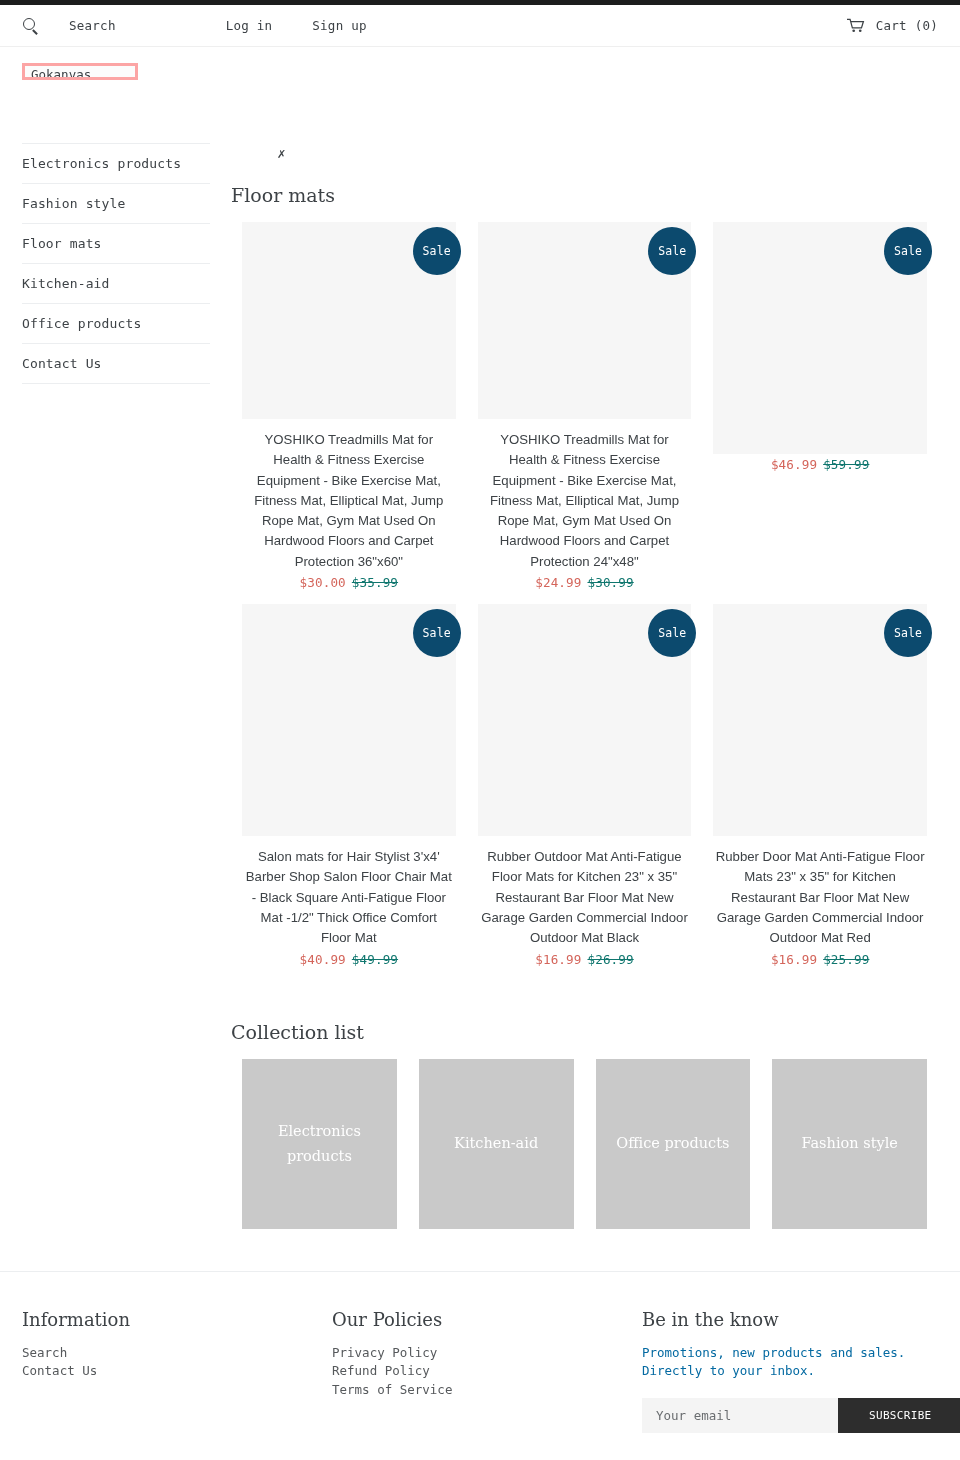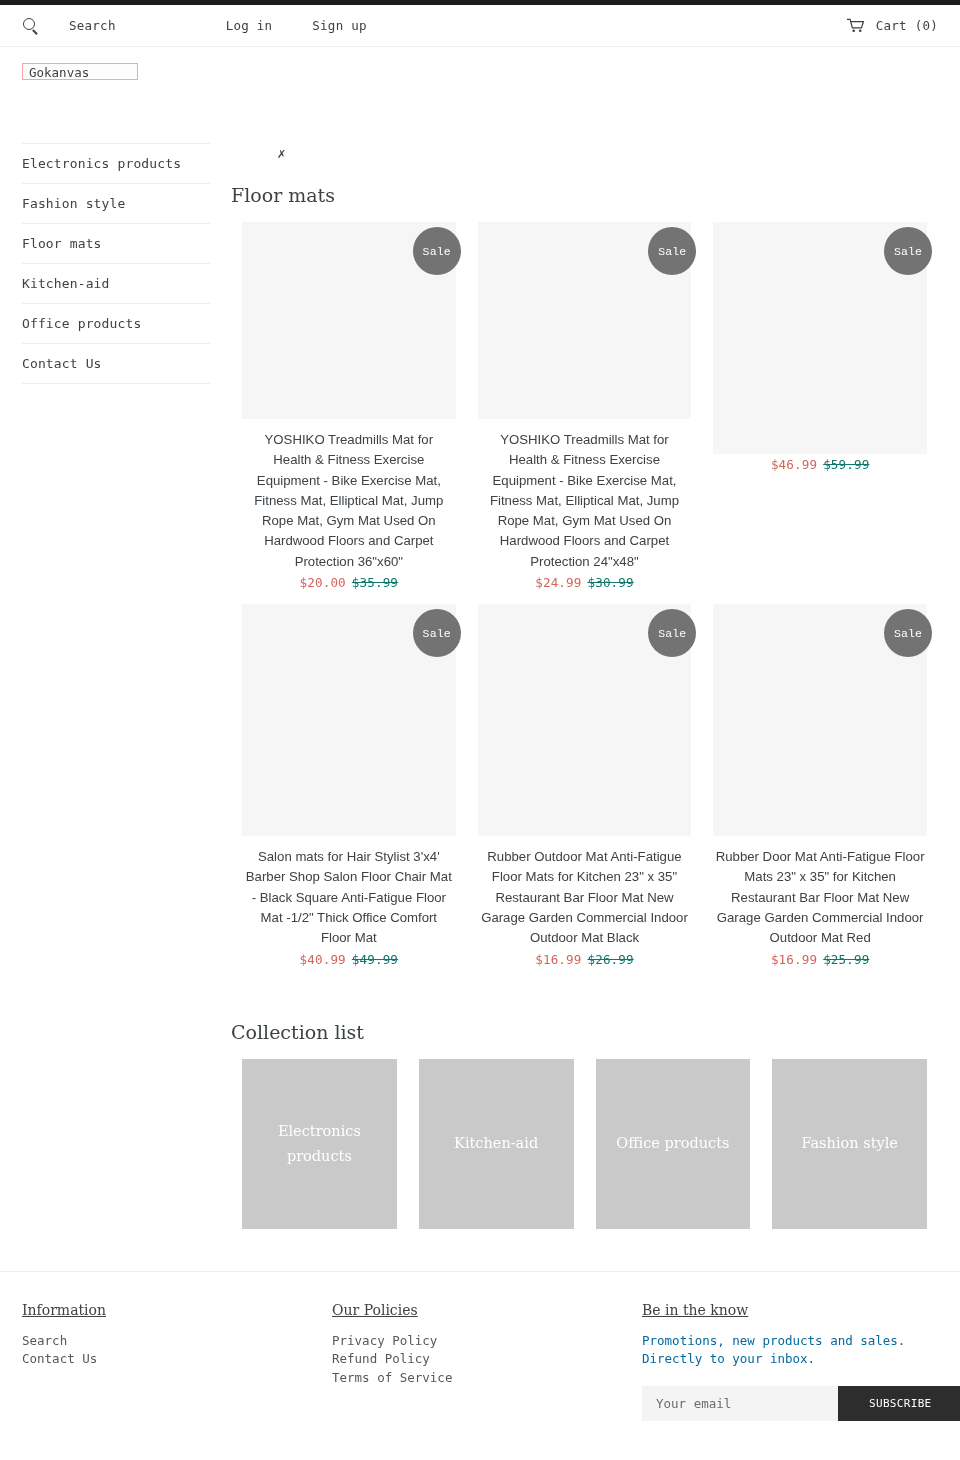--- a/index.html
+++ b/index.html
@@ -78,21 +78,21 @@
   }
   .cart-icon svg { display: block; }
 
   
   .logo-row {
     padding: 16px 22px 0 22px;
     height: 96px;
   }
   .logo-box {
     display: inline-block;
-    border: 1px solid #fca5a5;
+    border: 3px solid #fca5a5;
     background: #fcfcfc;
     font-size: 12.5px;
     color: #3d4246;
     padding: 3px 6px;
     width: 116px;
     height: 17px;
     line-height: 11px;
     overflow: hidden;
     white-space: nowrap;
   }
@@ -163,28 +163,27 @@
     width: 100%;
   }
   .product-media.h-short { height: 197px; }
   .product-media.h-tall  { height: 232px; }
   .sale-badge {
     position: absolute;
     top: 5px;
     right: -5px;
     width: 48px; height: 48px;
     border-radius: 50%;
-    background: #737373;
+    background: #0c4a6e;
     color: #ffffff;
     font-size: 11.5px;
     display: flex;
     align-items: center;
     justify-content: center;
     letter-spacing: .01em;
-    font-family: Liberation Mono, monospace;
   }
   .product-title {
     font-family: Liberation Sans, sans-serif;
     font-size: 13.2px;
     line-height: 20.3px;
     color: #3d4246;
     margin: 11px 0 0 0;
     padding: 0 2px;
   }
   .product-price {
@@ -232,25 +231,24 @@
     border-top: 1px solid #eceef0;
     padding: 30px 22px 0 22px;
   }
   .footer-cols { display: flex; }
   .footer-col { padding-right: 24px; }
   .footer-col.c1 { width: 310px; }
   .footer-col.c2 { width: 310px; }
   .footer-col.c3 { width: 292px; }
   .footer-heading {
     font-family: "DejaVu Serif", serif;
-    font-size: 14px;
+    font-size: 18px;
     font-weight: 400;
     color: #3d4246;
-    margin: 0 0 14px 0;
-    text-decoration: underline;
+    margin: 7px 0 14px 0;
   }
   .footer-link {
     display: block;
     font-size: 12.5px;
     line-height: 18.5px;
     color: #56595c;
     text-decoration: none;
     cursor: pointer;
   }
   .footer-text {
@@ -350,21 +348,21 @@
       <h2 class="section-title">Floor mats</h2>
 
       <div class="product-grid">
 
         <div class="product-card">
           <div class="product-media h-short">
             <span class="sale-badge">Sale</span>
           </div>
           <p class="product-title">YOSHIKO Treadmills Mat for Health &amp; Fitness Exercise Equipment - Bike Exercise Mat, Fitness Mat, Elliptical Mat, Jump Rope Mat, Gym Mat Used On Hardwood Floors and Carpet Protection 36"x60"</p>
           <div class="product-price">
-            <span class="price-sale">$20.00</span><span class="price-was">$35.99</span>
+            <span class="price-sale">$30.00</span><span class="price-was">$35.99</span>
           </div>
         </div>
 
         <div class="product-card">
           <div class="product-media h-short">
             <span class="sale-badge">Sale</span>
           </div>
           <p class="product-title">YOSHIKO Treadmills Mat for Health &amp; Fitness Exercise Equipment - Bike Exercise Mat, Fitness Mat, Elliptical Mat, Jump Rope Mat, Gym Mat Used On Hardwood Floors and Carpet Protection 24"x48"</p>
           <div class="product-price">
             <span class="price-sale">$24.99</span><span class="price-was">$30.99</span>

